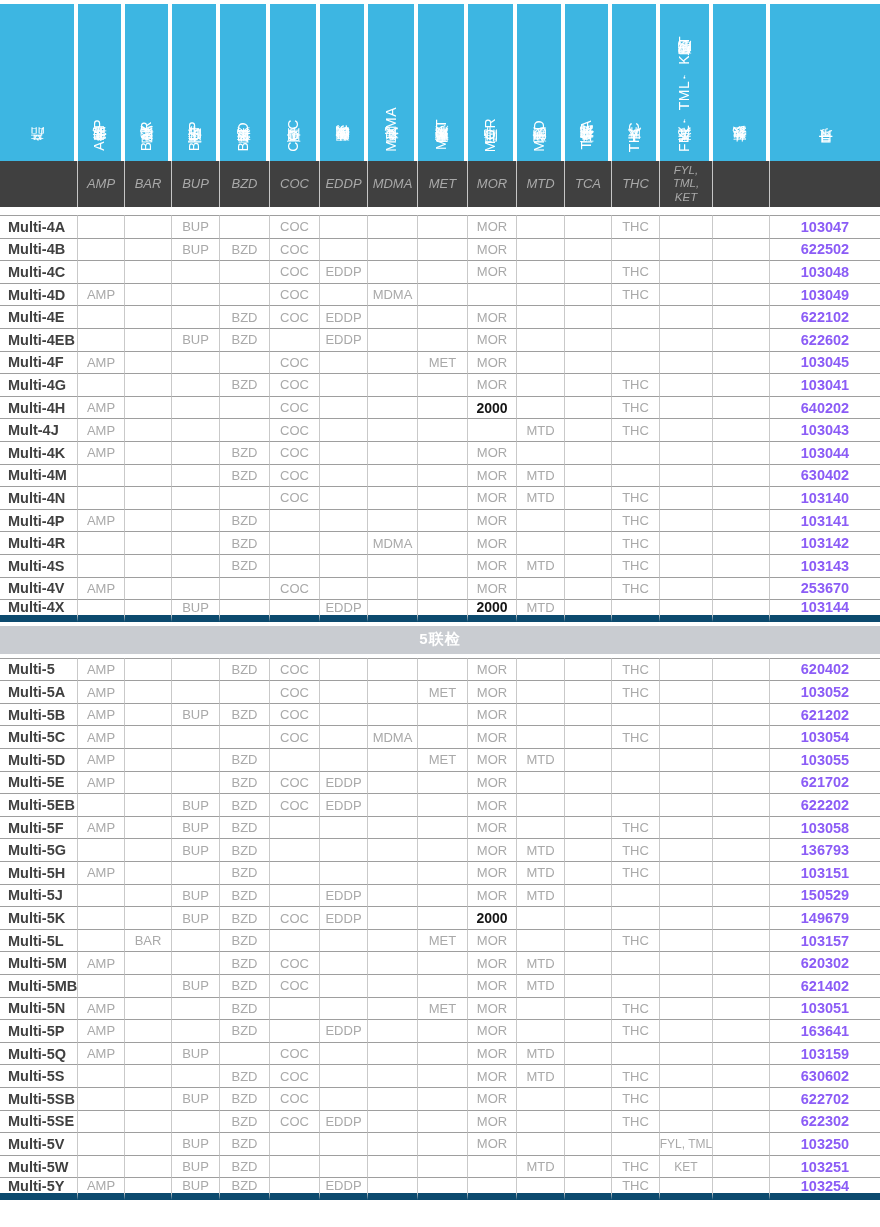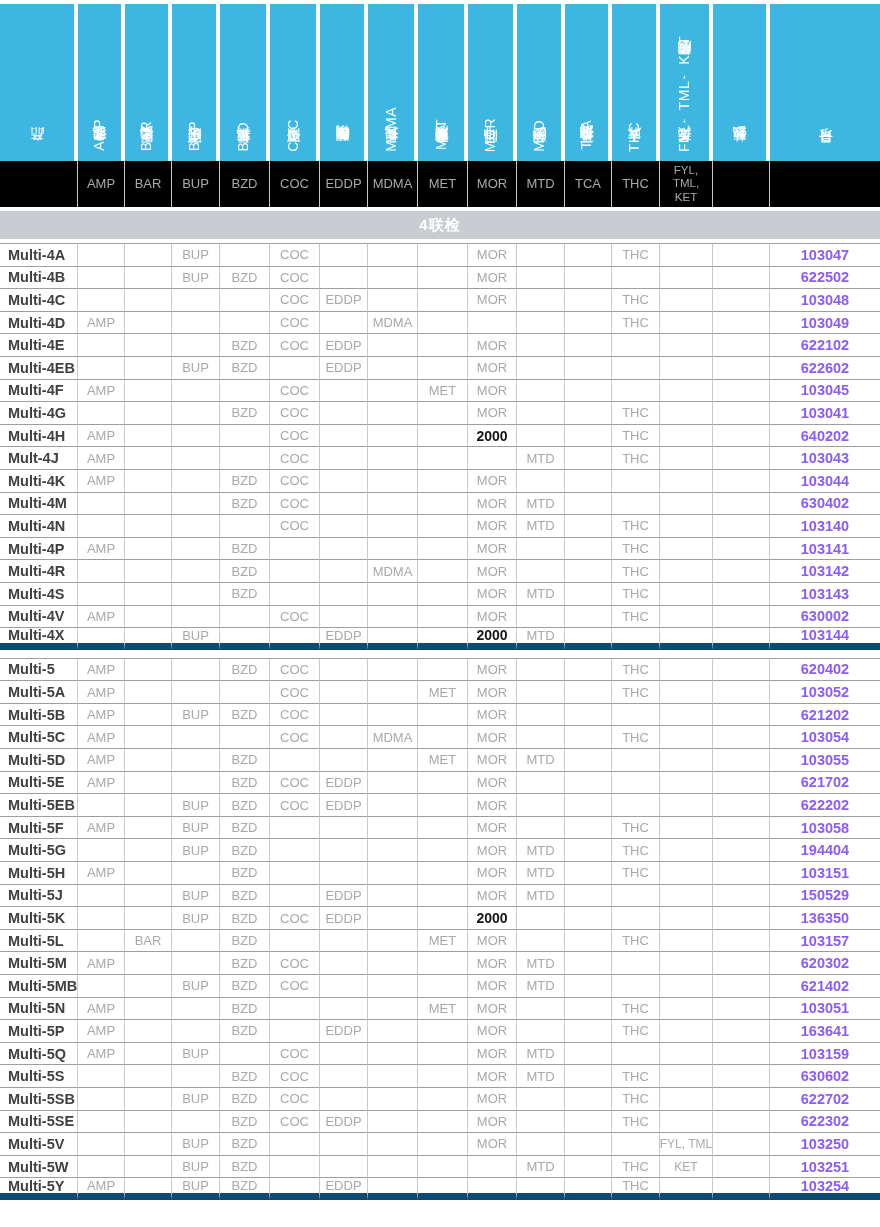--- a/index.html
+++ b/index.html
@@ -26,21 +26,21 @@
     color: #fff; font-size: 14px; line-height: 1.15;
     max-height: 146px; letter-spacing: 0.5px;
   }
 
   
   .sh {
     height: 46px;
     border-right: 1px solid #c6c6c6;
     display: flex; align-items: center; justify-content: center;
     color: #a9a9a9; font-size: 13px; text-align: center; line-height: 1.15;
-    background: #000000; padding: 0 2px;
+    background: #404040; padding: 0 2px; font-style: italic;
   }
   .sh:last-child { border-right: none; }
   .sh.small { font-size: 11.5px; }
 
   .gap { height: 4px; width: 880px; }
 
   
   .sec {
     width: 880px; height: 28px; background: #c9ccd1;
     color: #fff; font-weight: bold; font-size: 15px;
@@ -130,21 +130,20 @@
       <div class="sh">MET</div>
       <div class="sh">MOR</div>
       <div class="sh">MTD</div>
       <div class="sh">TCA</div>
       <div class="sh">THC</div>
       <div class="sh small">FYL, TML, KET</div>
       <div class="sh"></div>
       <div class="sh"></div>
     </div>
     <div class="gap"></div>
-    <div class="sec">4联检</div>
     <div class="gap"></div>
     <div class="grow data-row">
       <div class="dc product">Multi-4A</div>
       <div class="dc"></div>
       <div class="dc"></div>
       <div class="dc">BUP</div>
       <div class="dc"></div>
       <div class="dc">COC</div>
       <div class="dc"></div>
       <div class="dc"></div>
@@ -436,41 +435,42 @@
       <div class="dc">COC</div>
       <div class="dc"></div>
       <div class="dc"></div>
       <div class="dc"></div>
       <div class="dc">MOR</div>
       <div class="dc"></div>
       <div class="dc"></div>
       <div class="dc">THC</div>
       <div class="dc"></div>
       <div class="dc"></div>
-      <div class="dc catalog">630002</div>
+      <div class="dc catalog">253670</div>
     </div>
     <div class="grow data-row">
       <div class="dc product bb">Multi-4X</div>
       <div class="dc bb"></div>
       <div class="dc bb"></div>
       <div class="dc bb">BUP</div>
       <div class="dc bb"></div>
       <div class="dc bb"></div>
       <div class="dc bb">EDDP</div>
       <div class="dc bb"></div>
       <div class="dc bb"></div>
       <div class="dc dark bb">2000</div>
       <div class="dc bb">MTD</div>
       <div class="dc bb"></div>
       <div class="dc bb"></div>
       <div class="dc bb"></div>
       <div class="dc bb"></div>
       <div class="dc catalog bb">103144</div>
     </div>
     <div class="gap"></div>
+    <div class="sec">5联检</div>
     <div class="gap"></div>
     <div class="grow data-row">
       <div class="dc product">Multi-5</div>
       <div class="dc">AMP</div>
       <div class="dc"></div>
       <div class="dc"></div>
       <div class="dc">BZD</div>
       <div class="dc">COC</div>
       <div class="dc"></div>
       <div class="dc"></div>
@@ -618,21 +618,21 @@
       <div class="dc"></div>
       <div class="dc"></div>
       <div class="dc"></div>
       <div class="dc"></div>
       <div class="dc">MOR</div>
       <div class="dc">MTD</div>
       <div class="dc"></div>
       <div class="dc">THC</div>
       <div class="dc"></div>
       <div class="dc"></div>
-      <div class="dc catalog">194404</div>
+      <div class="dc catalog">136793</div>
     </div>
     <div class="grow data-row">
       <div class="dc product">Multi-5H</div>
       <div class="dc">AMP</div>
       <div class="dc"></div>
       <div class="dc"></div>
       <div class="dc">BZD</div>
       <div class="dc"></div>
       <div class="dc"></div>
       <div class="dc"></div>
@@ -672,21 +672,21 @@
       <div class="dc">COC</div>
       <div class="dc">EDDP</div>
       <div class="dc"></div>
       <div class="dc"></div>
       <div class="dc dark">2000</div>
       <div class="dc"></div>
       <div class="dc"></div>
       <div class="dc"></div>
       <div class="dc"></div>
       <div class="dc"></div>
-      <div class="dc catalog">136350</div>
+      <div class="dc catalog">149679</div>
     </div>
     <div class="grow data-row">
       <div class="dc product">Multi-5L</div>
       <div class="dc"></div>
       <div class="dc">BAR</div>
       <div class="dc"></div>
       <div class="dc">BZD</div>
       <div class="dc"></div>
       <div class="dc"></div>
       <div class="dc"></div>

